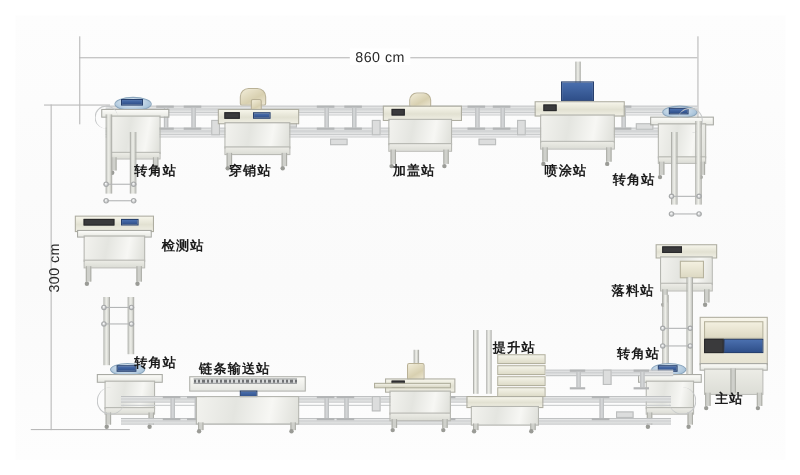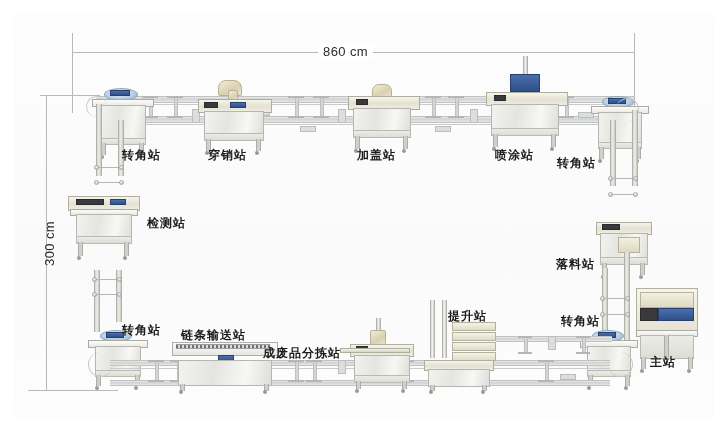--- a/index.html
+++ b/index.html
@@ -544,21 +544,20 @@
     <div class="machine-deck" style="left:0px; top:26px; width:62px; height:11px;"></div>
     <div class="panel-dark" style="left:6px; top:28px; width:10px; height:4px;"></div>
     <div class="cart-body" style="left:4px; top:37px; width:54px; height:20px;"></div>
     <div class="cart-shelf" style="left:4px; top:57px; width:54px; height:6px;"></div>
     <div class="cart-leg" style="left:6px; top:63px; width:3px; height:8px;"></div>
     <div class="cart-leg" style="left:52px; top:63px; width:3px; height:8px;"></div>
     <div class="caster" style="left:5px; top:71px;"></div>
     <div class="caster" style="left:51px; top:71px;"></div>
   </div>
   <div class="gantry-arm" style="left:340px; top:348px; width:68px; height:3px;"></div>
-  <div class="st-label" style="left:263px; top:345px;">成废品分拣站</div>
 
   <div class="unit" style="left:420px; top:300px; width:76px; height:94px;">
     <div class="pillar" style="left:10px; top:0px; height:58px;"></div>
     <div class="pillar" style="left:22px; top:0px; height:58px;"></div>
     <div class="tier" style="left:32px; top:22px; width:42px; height:7px;"></div>
     <div class="tier" style="left:32px; top:32px; width:42px; height:7px;"></div>
     <div class="tier" style="left:32px; top:42px; width:42px; height:7px;"></div>
     <div class="tier" style="left:32px; top:52px; width:42px; height:7px;"></div>
     <div class="machine-deck" style="left:4px; top:60px; width:68px; height:9px;"></div>
     <div class="cart-body" style="left:8px; top:69px; width:60px; height:16px;"></div>

